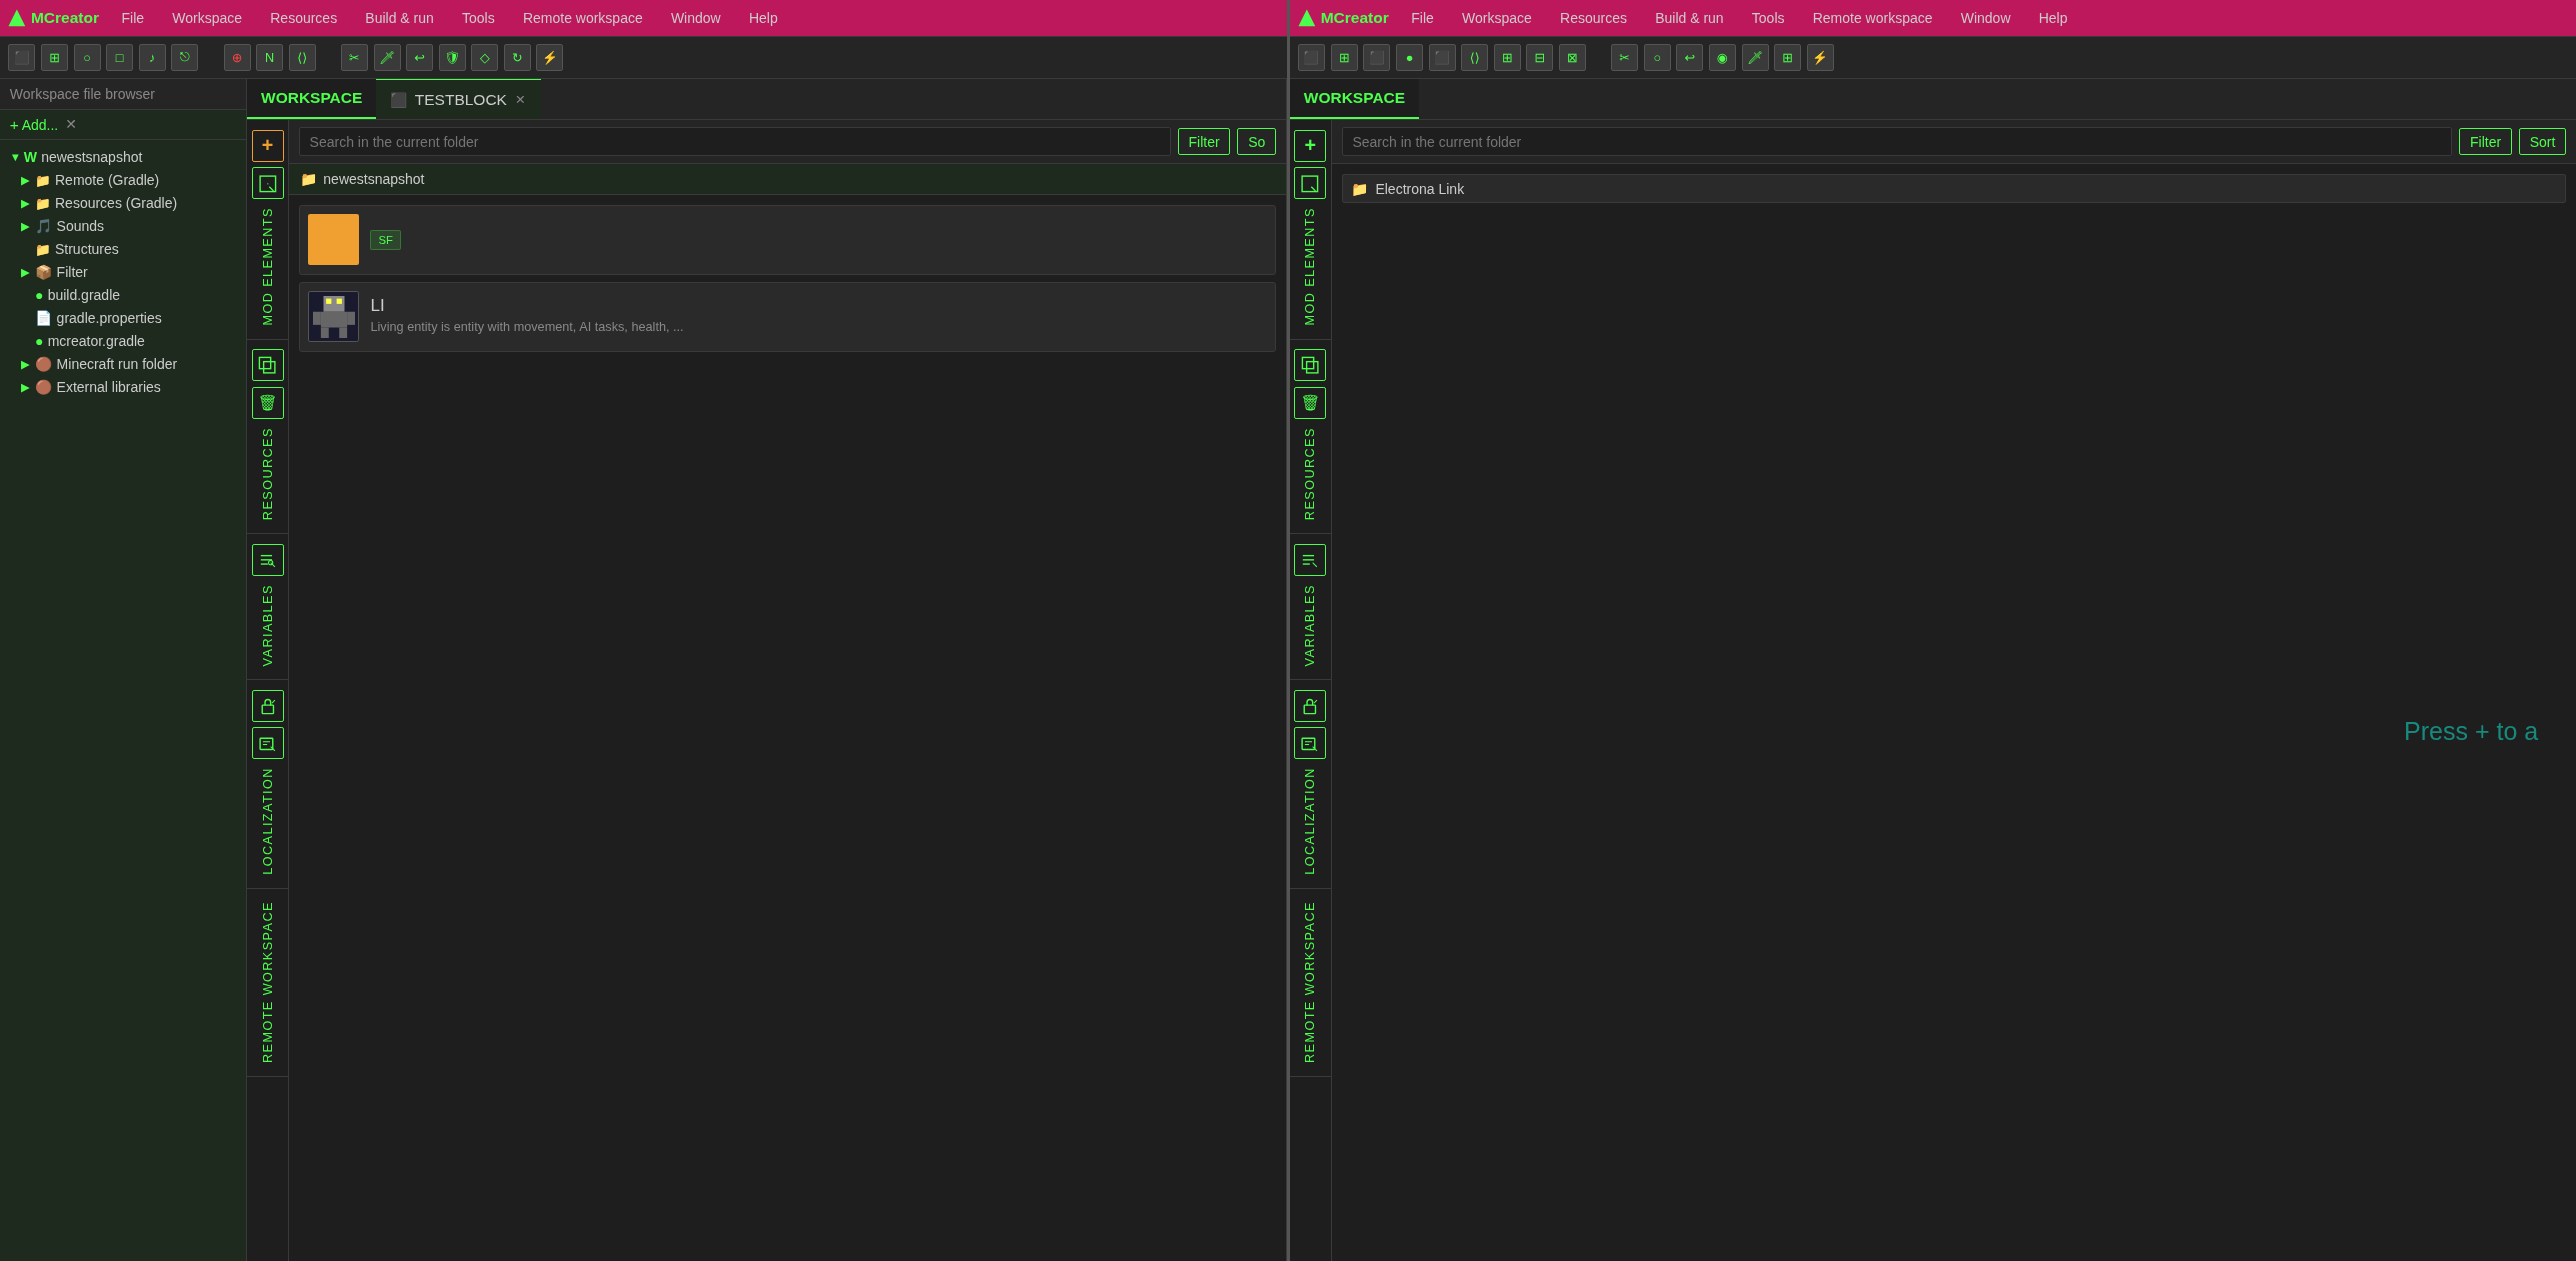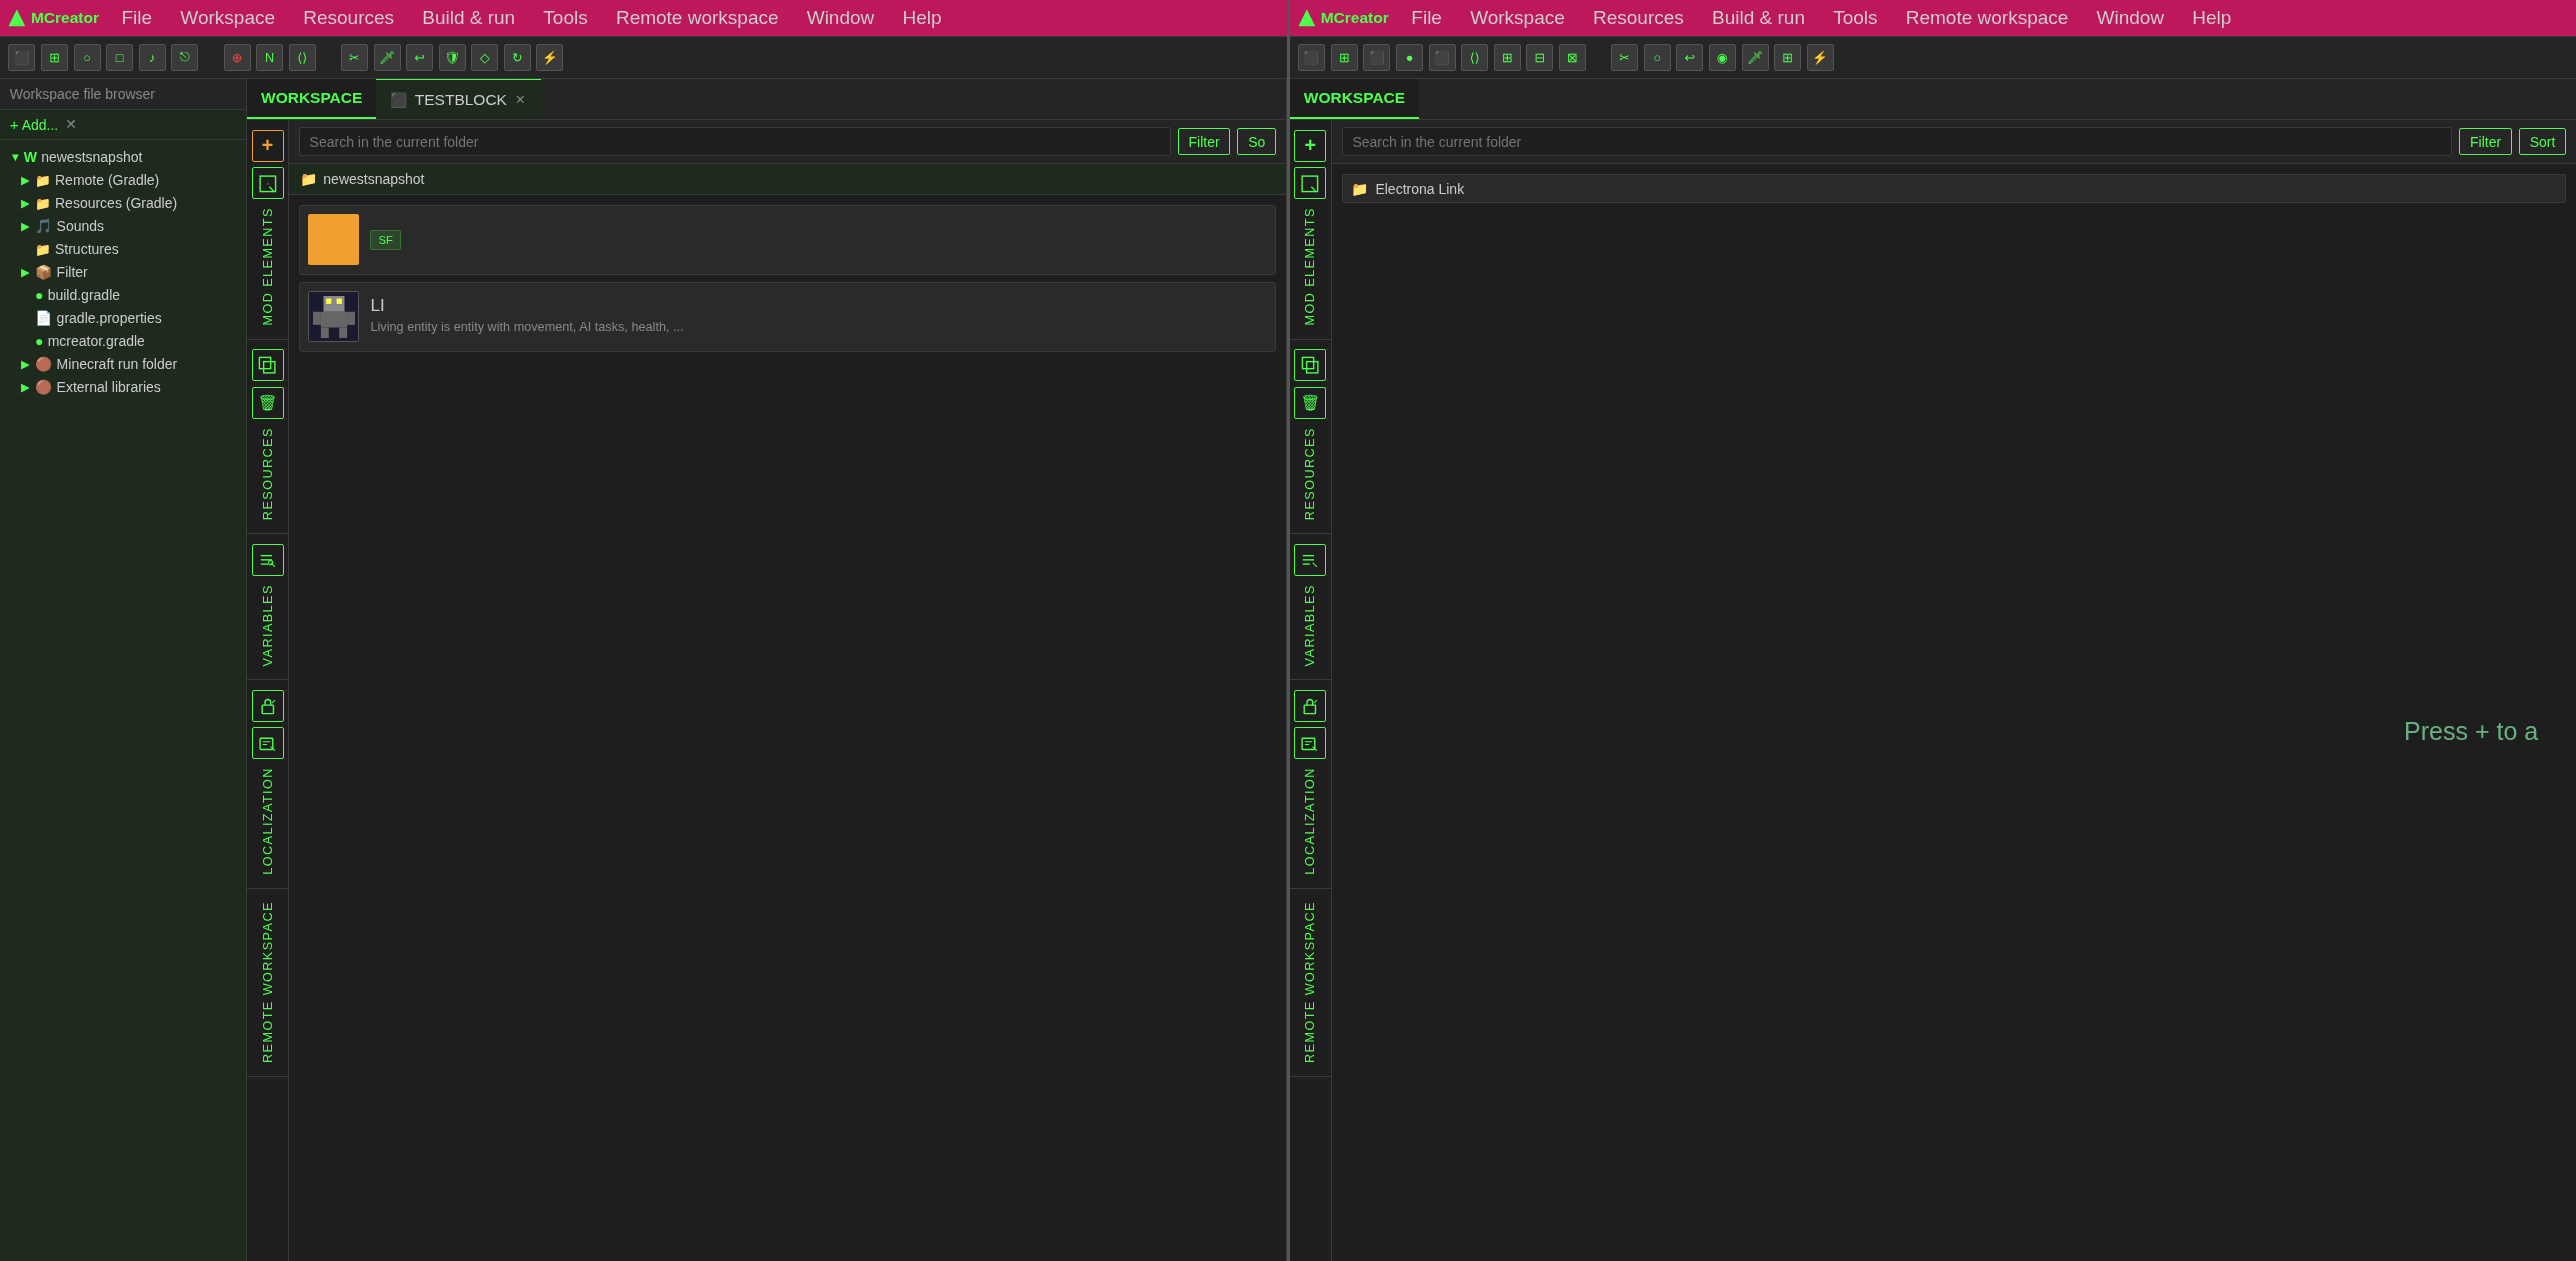--- a/index.html
+++ b/index.html
@@ -28,21 +28,21 @@
     .menu-bar .logo {
       display: flex;
       align-items: center;
       gap: 4.2px;
       color: #4cff4c;
       font-weight: bold;
       font-size: 15.5px;
     }
     .menu-item {
       color: #cccccc;
-      font-size: 19px;
+      font-size: 14px;
       cursor: pointer;
       padding: 2.8px 5.6px;
     }
 
     
     .toolbar {
       display: flex;
       align-items: center;
       background: #252525;
       height: 42px;
@@ -392,21 +392,21 @@
       color: #cccccc;
     }
     .remote-item .ri-icon { color: #4cff4c; font-size: 14px; }
     .press-plus-hint {
       flex: 1;
       display: flex;
       align-items: center;
       justify-content: flex-end;
       padding-right: 28px;
       font-size: 25px;
-      color: #86efac;
+      color: #14b8a6;
       opacity: 0.7;
     }
 
     
     .window-divider {
       width: 2.8px;
       background: #555;
       flex-shrink: 0;
     }
 

